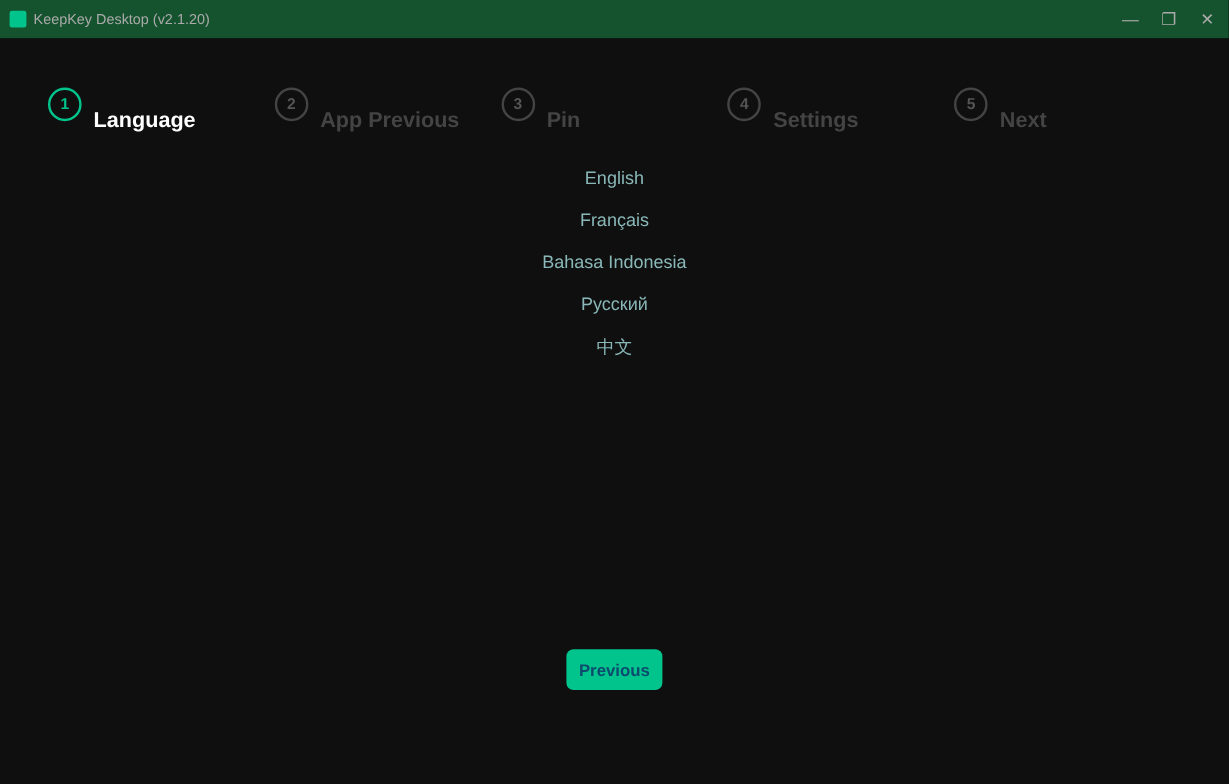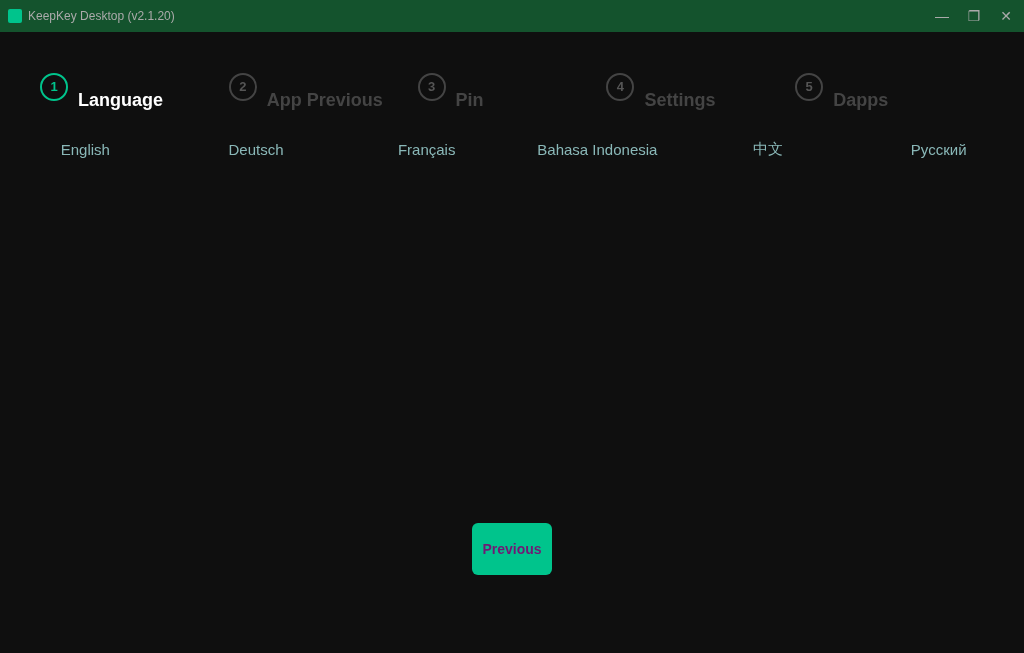--- a/index.html
+++ b/index.html
@@ -111,21 +111,21 @@
     }
 
     .step-label.active {
       color: #ffffff;
     }
 
     
     .language-list {
       flex: 1;
       display: flex;
-      flex-direction: row;
+      flex-direction: column;
       align-items: center;
       justify-content: space-between;
       gap: 0;
       padding-bottom: 120px;
     }
 
     .language-item {
       color: #8ab8b8;
       font-size: 15px;
       padding: 9px 20px;
@@ -144,23 +144,23 @@
       transform: translateX(-50%);
       display: flex;
       flex-direction: column;
       align-items: center;
       gap: 12px;
     }
 
     .btn-previous,
     .btn-next {
       width: 80px;
-      height: 52px;
+      height: 34px;
       background: #00c48c;
-      color: #701a75;
+      color: #0c4a6e;
       border: none;
       border-radius: 6px;
       font-size: 14px;
       font-weight: 600;
       cursor: pointer;
       display: flex;
       align-items: center;
       justify-content: center;
     }
 
@@ -203,34 +203,33 @@
       <span class="step-label">Pin</span>
     </div>
 
     <div class="step">
       <div class="step-circle">4</div>
       <span class="step-label">Settings</span>
     </div>
 
     <div class="step">
       <div class="step-circle">5</div>
-      <span class="step-label">Dapps</span>
+      <span class="step-label">Next</span>
     </div>
 
   </div>
 
   <div class="content-wrapper">
 
     <div class="language-list">
     <div class="language-item">English</div>
-        <div class="language-item">Deutsch</div>
         <div class="language-item">Français</div>
         <div class="language-item">Bahasa Indonesia</div>
+        <div class="language-item">Русский</div>
         <div class="language-item">中文</div>
-        <div class="language-item">Русский</div>
       </div>
 
     <div class="buttons-area">
       <button class="btn-previous">Previous</button>
     </div>
 
   </div>
 
 </div>
 

